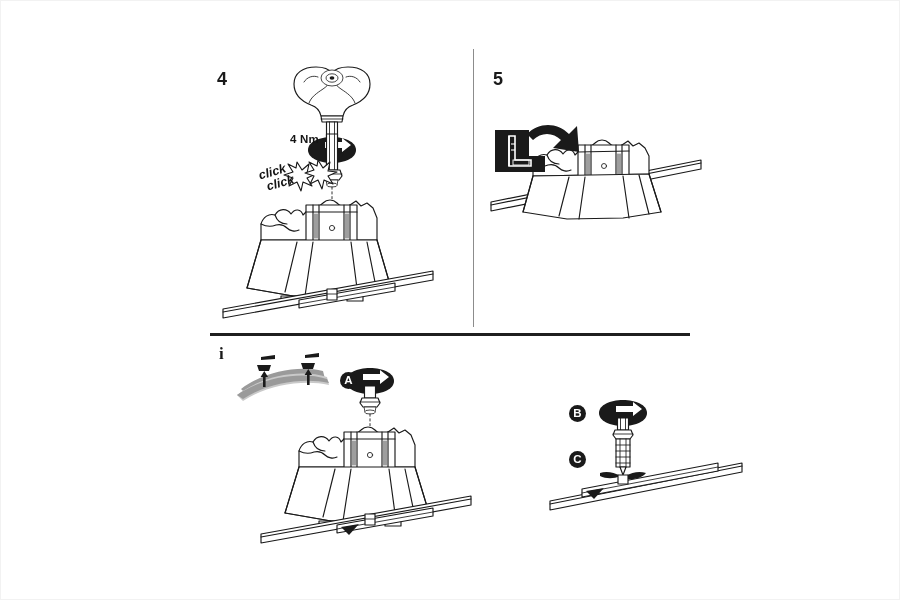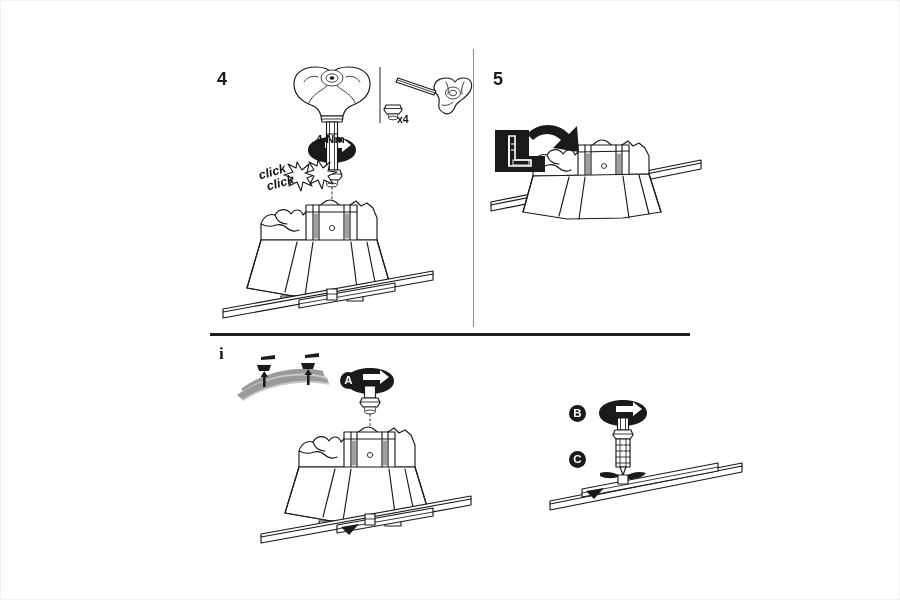--- a/index.html
+++ b/index.html
@@ -50,21 +50,21 @@
   .fill-gray{fill:#9a9a9a;stroke:none;}
   .fill-gray2{fill:#c9c9c9;stroke:none;}
   .dash{fill:none;stroke:#1a1a1a;stroke-width:0.9;stroke-dasharray:2.2 2.6;stroke-linecap:round;}
 
   
   .nm-label{
     position:absolute;
     font-size:11.5px;font-weight:bold;color:#141414;
     letter-spacing:0.2px;white-space:nowrap;
   }
-  #nm-4{left:289px;top:132px;margin-left:26px;}
+  #nm-4{left:289px;top:132px;}
   .x4-label{
     position:absolute;
     font-size:10.5px;font-weight:bold;color:#141414;white-space:nowrap;
   }
   #x4{left:396px;top:112px;}
 
   .click-word{
     position:absolute;
     font-size:12.5px;font-weight:bold;font-style:italic;color:#141414;
     white-space:nowrap;
@@ -221,52 +221,20 @@
         <path class="fill-w" d="M126,233 L136,233 L136,244 L126,244 Z"></path>
         <path class="ln-thin" d="M126,238 L136,238"></path>
       </g>
     </svg>
 
     <div class="nm-label" id="nm-4" style="left:89px;top:77px;">4 Nm</div>
     <div class="click-word" id="click-1" style="left:56px;top:113px;">click</div>
     <div class="click-word" id="click-2" style="left:64px;top:124px;">click</div>
   </div>
 
-  <div class="panel" id="panel-parts-top" style="left:375px;top:60px;width:98px;height:80px;">
-    <svg width="98" height="80" viewBox="0 0 98 80">
-
-      <line x1="4" y1="6" x2="4" y2="62" stroke="#5a5a5a" stroke-width="1.3"></line>
-
-      <g>
-        <path class="fill-w" d="M58,27 C58,21 63,17 70,17 C74,17 77,18 79,21
-                                 C81,18 84,17 88,17 C94,17 97,22 95,28
-                                 C93,34 88,37 84,40
-                                 C81,42 79,45 78,48
-                                 C76,52 72,54 68,52
-                                 C64,50 62,46 63,42
-                                 C64,38 62,34 59,31 Z"></path>
-        <ellipse class="fill-w-thin" cx="77" cy="32" rx="7.5" ry="6"></ellipse>
-        <ellipse class="fill-w-thin" cx="77" cy="32" rx="3.6" ry="2.8"></ellipse>
-        <path class="ln-thin" d="M70,21 C72,25 73,29 72,33"></path>
-        <path class="ln-thin" d="M88,21 C86,25 85,29 86,33"></path>
-        <path class="ln-thin" d="M66,44 C70,45 74,44 77,41"></path>
-
-        <path class="fill-w" d="M22,17 L60,30 L58,34 L20,21 Z"></path>
-        <line class="ln-thin" x1="21.5" y1="19" x2="59" y2="32"></line>
-      </g>
-
-      <g>
-        <path class="fill-w" d="M10,44 L24,44 L26,49 L23,53 L11,53 L8,49 Z"></path>
-        <path class="ln-thin" d="M8,47.5 L26,47.5"></path>
-        <path class="fill-w-thin" d="M12,53 L22,53 L21,57 L13,57 Z"></path>
-        <ellipse class="fill-w-thin" cx="17" cy="57" rx="4.6" ry="1.8"></ellipse>
-      </g>
-    </svg>
-    <div class="x4-label" id="x4" style="left:21px;top:52px;">x4</div>
-  </div>
 
   <div class="panel" id="panel-step5" style="left:480px;top:55px;width:230px;height:170px;">
 
     <div class="step-num" id="step5-num" style="left:12px;top:14px;">5</div>
 
     <svg width="230" height="170" viewBox="0 0 230 170">
 
       <g>
         <path class="fill-w" d="M10,146 L220,104 L220,113 L10,155 Z"></path>
         <line class="ln" x1="10" y1="149" x2="220" y2="107"></line>

